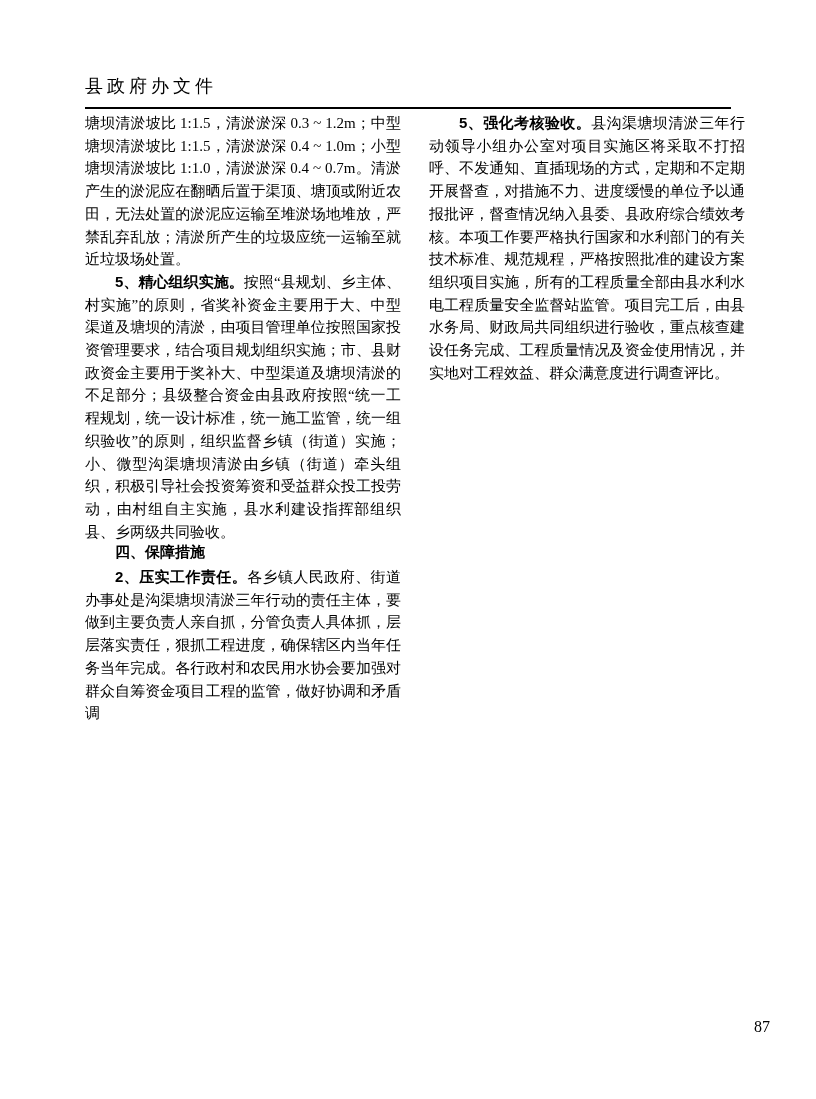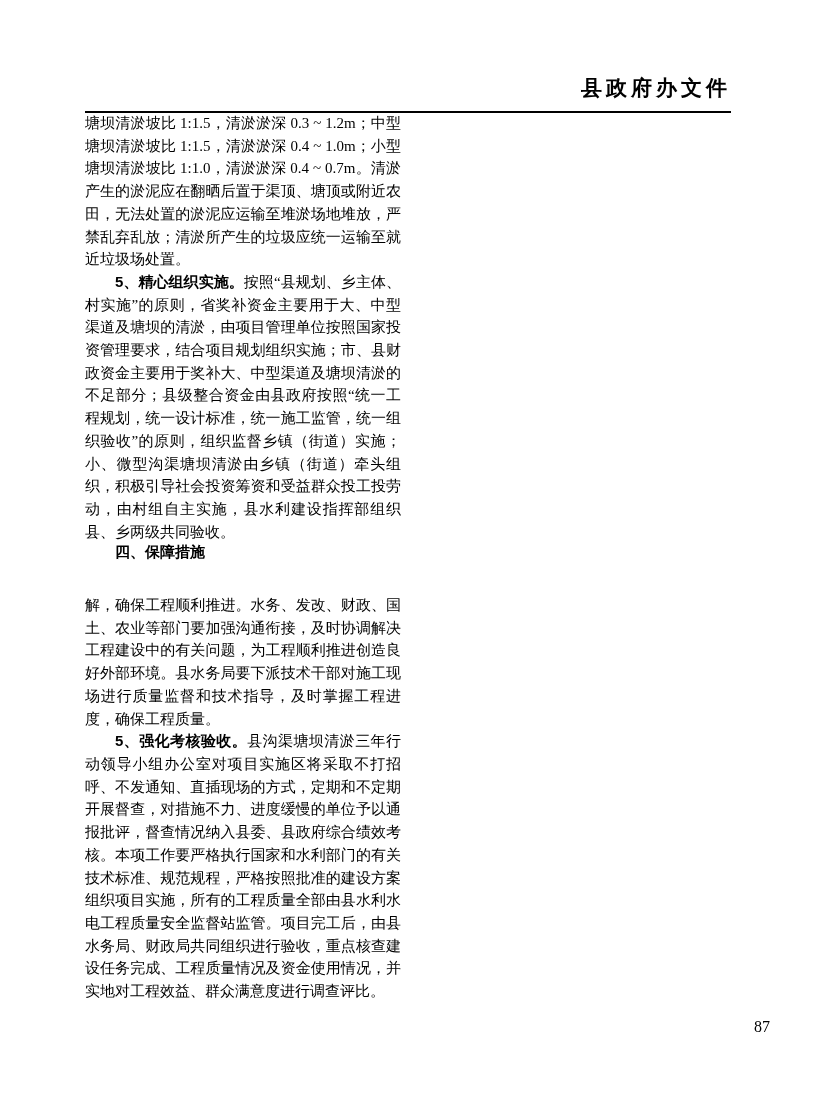--- a/index.html
+++ b/index.html
@@ -16,40 +16,39 @@
     font-family: "Liberation Serif", "DejaVu Serif", serif;
     overflow: hidden;
   }
   .header {
     position: absolute;
     left: 85px;
     top: 74px;
     width: 646px;
   }
   .header-title {
-    text-align: right;
-    font-size: 21px;
-    font-weight: bold;
+    text-align: left;
+    font-size: 18px;
+    font-weight: normal;
     letter-spacing: 4px;
     font-family: "Liberation Sans", "DejaVu Sans", sans-serif;
   }
   .header-rule {
     margin-top: 9px;
     border: none;
     border-top: 2px solid #000000;
     height: 0;
   }
   .columns {
     position: absolute;
     left: 85px;
     top: 112px;
     width: 660px;
     display: flex;
     gap: 28px;
-    flex-direction: column;
   }
   .column {
     width: 316px;
   }
   p.para {
     margin: 0;
     font-size: 15px;
     line-height: 22.7px;
     text-align: justify;
     word-break: break-all;
@@ -81,23 +80,23 @@
   <div class="header">
     <div class="header-title">县政府办文件</div>
     <div class="header-rule"></div>
   </div>
 
   <div class="columns">
     <div class="column" id="col-left">
         <p class="para">塘坝清淤坡比 1:1.5，清淤淤深 0.3 ~ 1.2m；中型塘坝清淤坡比 1:1.5，清淤淤深 0.4 ~ 1.0m；小型塘坝清淤坡比 1:1.0，清淤淤深 0.4 ~ 0.7m。清淤产生的淤泥应在翻晒后置于渠顶、塘顶或附近农田，无法处置的淤泥应运输至堆淤场地堆放，严禁乱弃乱放；清淤所产生的垃圾应统一运输至就近垃圾场处置。</p>
         <p class="para indent"><b class="lead">5、精心组织实施。</b>按照“县规划、乡主体、村实施”的原则，省奖补资金主要用于大、中型渠道及塘坝的清淤，由项目管理单位按照国家投资管理要求，结合项目规划组织实施；市、县财政资金主要用于奖补大、中型渠道及塘坝清淤的不足部分；县级整合资金由县政府按照“统一工程规划，统一设计标准，统一施工监管，统一组织验收”的原则，组织监督乡镇（街道）实施；小、微型沟渠塘坝清淤由乡镇（街道）牵头组织，积极引导社会投资筹资和受益群众投工投劳动，由村组自主实施，县水利建设指挥部组织县、乡两级共同验收。</p>
         <p class="para heading indent">四、保障措施</p>
+        <p class="para indent"><b class="lead">2、压实工作责任。</b>各乡镇人民政府、街道办事处是沟渠塘坝清淤三年行动的责任主体，要做到主要负责人亲自抓，分管负责人具体抓，层层落实责任，狠抓工程进度，确保辖区内当年任务当年完成。各行政村和农民用水协会要加强对群众自筹资金项目工程的监管，做好协调和矛盾调</p>
       </div>
     <div class="column" id="col-right">
-        <p class="para">解，确保工程顺利推进。水务、发改、财政、国土、农业等部门要加强沟通衔接，及时协调解决工程建设中的有关问题，为工程顺利推进创造良好外部环境。县水务局要下派技术干部对施工现场进行质量监督和技术指导，及时掌握工程进度，确保工程质量。</p>
         <p class="para indent"><b class="lead">5、强化考核验收。</b>县沟渠塘坝清淤三年行动领导小组办公室对项目实施区将采取不打招呼、不发通知、直插现场的方式，定期和不定期开展督查，对措施不力、进度缓慢的单位予以通报批评，督查情况纳入县委、县政府综合绩效考核。本项工作要严格执行国家和水利部门的有关技术标准、规范规程，严格按照批准的建设方案组织项目实施，所有的工程质量全部由县水利水电工程质量安全监督站监管。项目完工后，由县水务局、财政局共同组织进行验收，重点核查建设任务完成、工程质量情况及资金使用情况，并实地对工程效益、群众满意度进行调查评比。</p>
       </div>
   </div>
 
   <div class="footer">
     <span>87</span>
   </div>
 
 </div>
 

